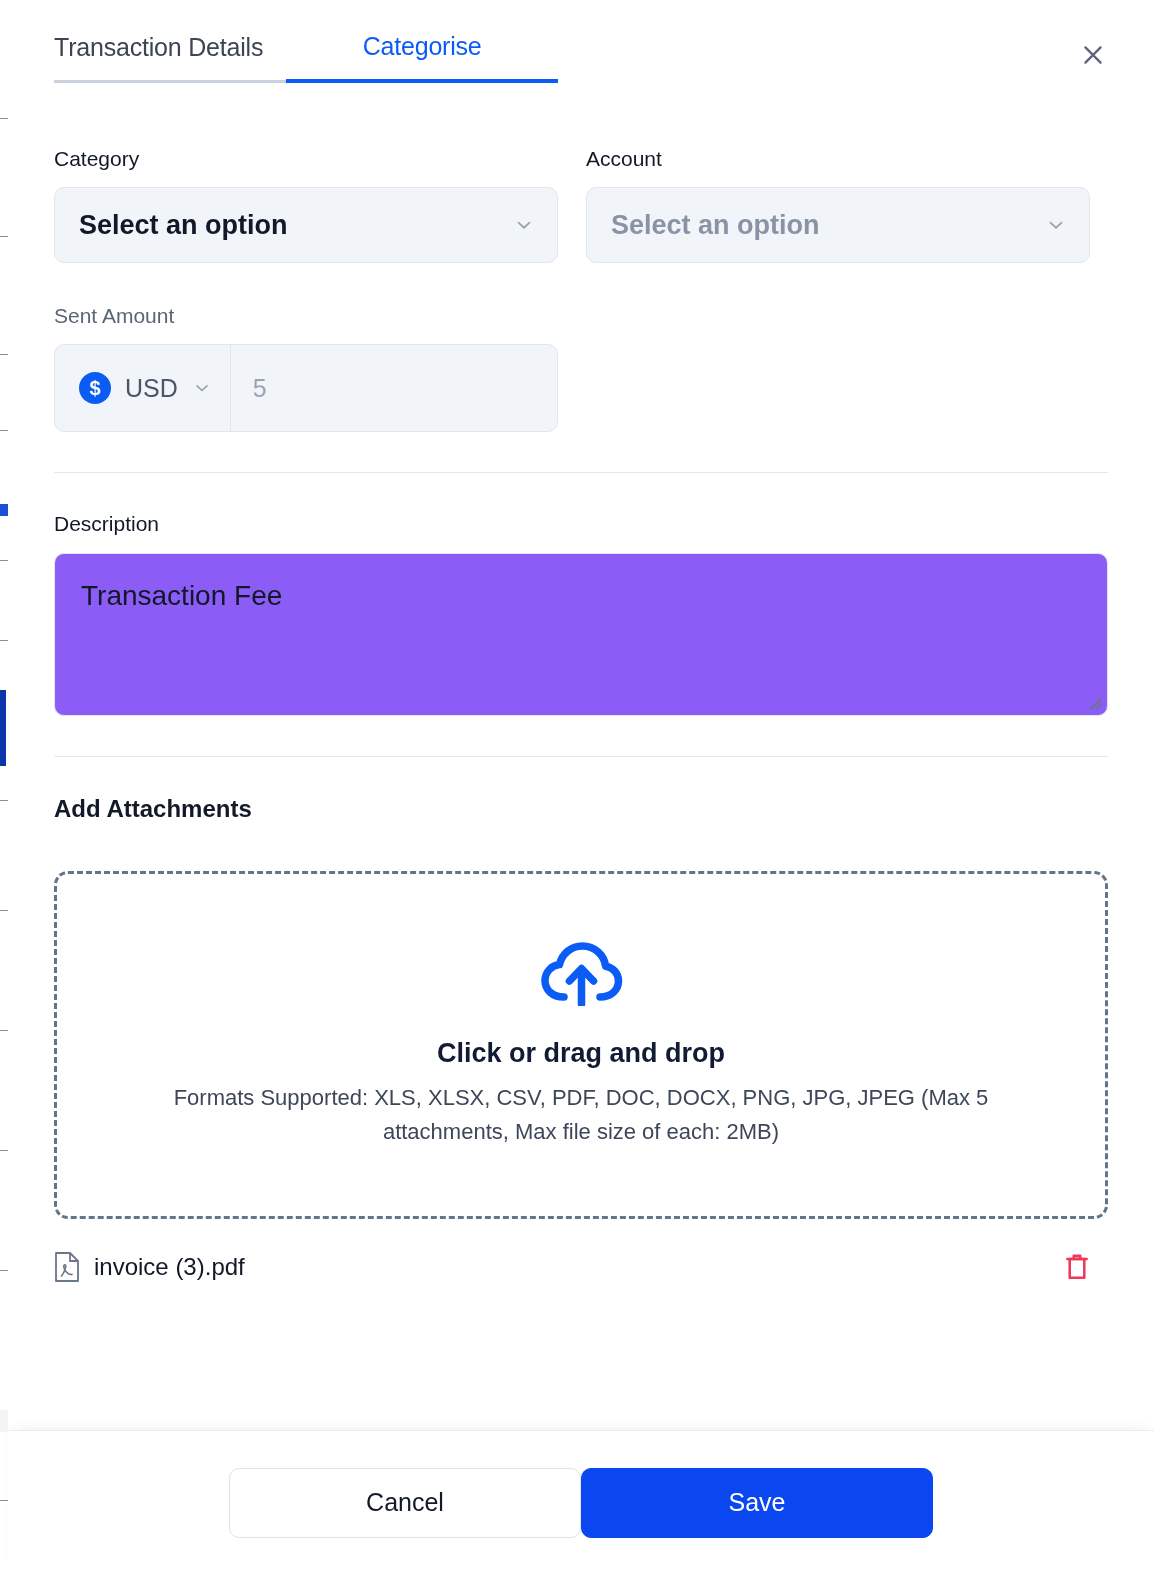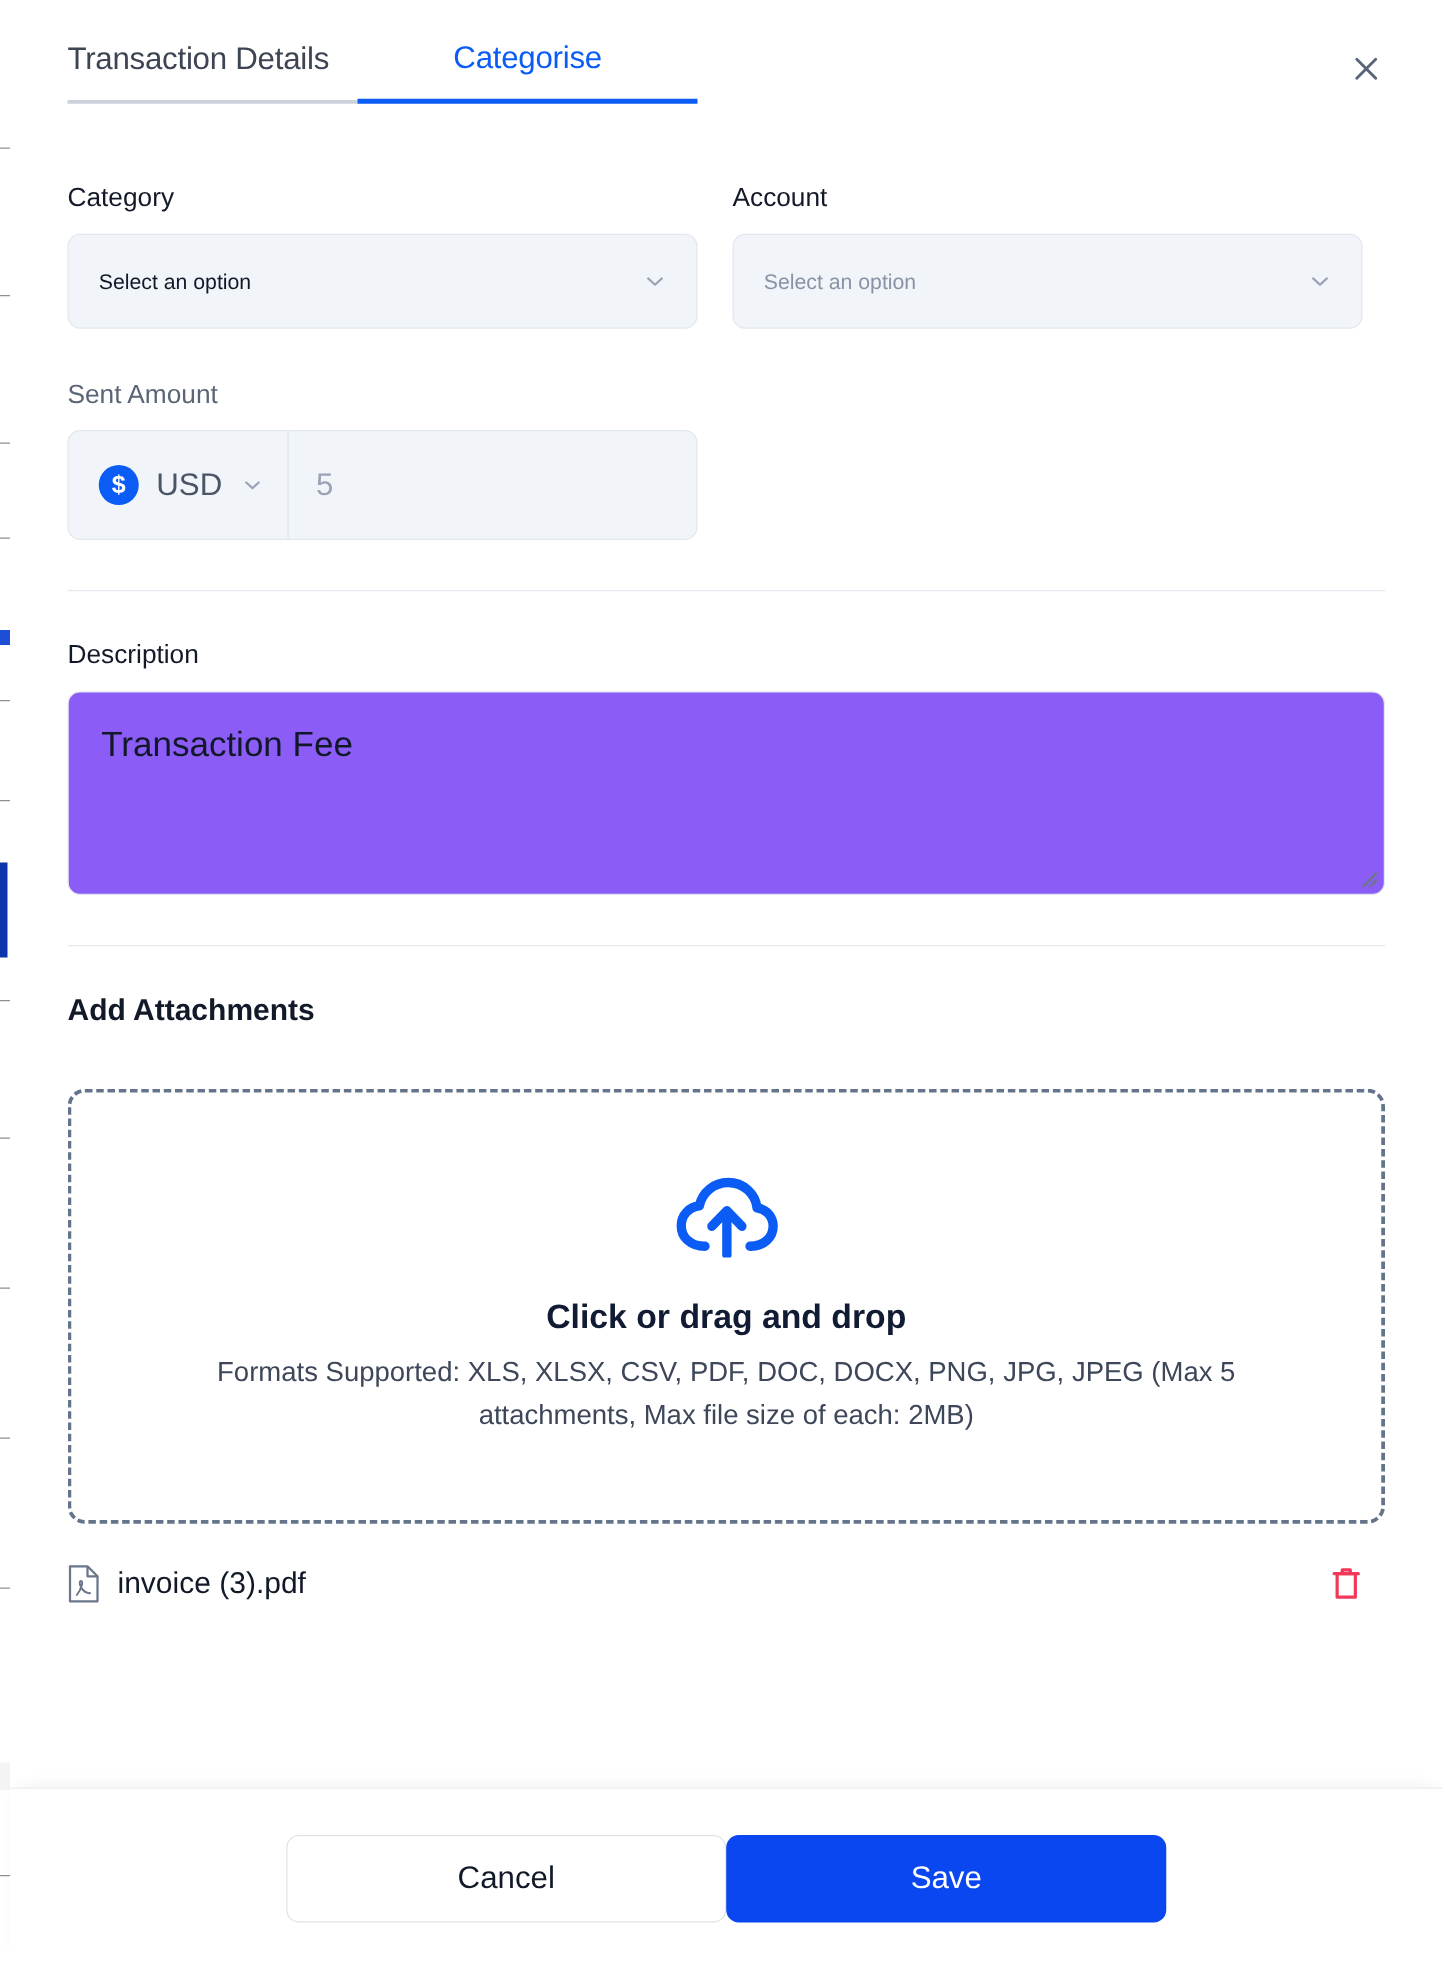--- a/index.html
+++ b/index.html
@@ -131,23 +131,24 @@
     background: #f1f4f9;
     border: 1px solid #e2e7ef;
     border-radius: 10px;
     display: flex;
     align-items: center;
     padding: 0 22px 0 24px;
     cursor: pointer;
   }
   .select-value {
     flex: 1 1 auto;
-    font-size: 17px;
+    font-size: 27px;
     color: #111827;
     line-height: 1;
+    font-weight: bold;
   }
   .select-value.placeholder { color: #8a93a6; }
   .chev {
     flex: 0 0 auto;
     color: #9aa3b5;
     display: flex;
     align-items: center;
   }
 
   

